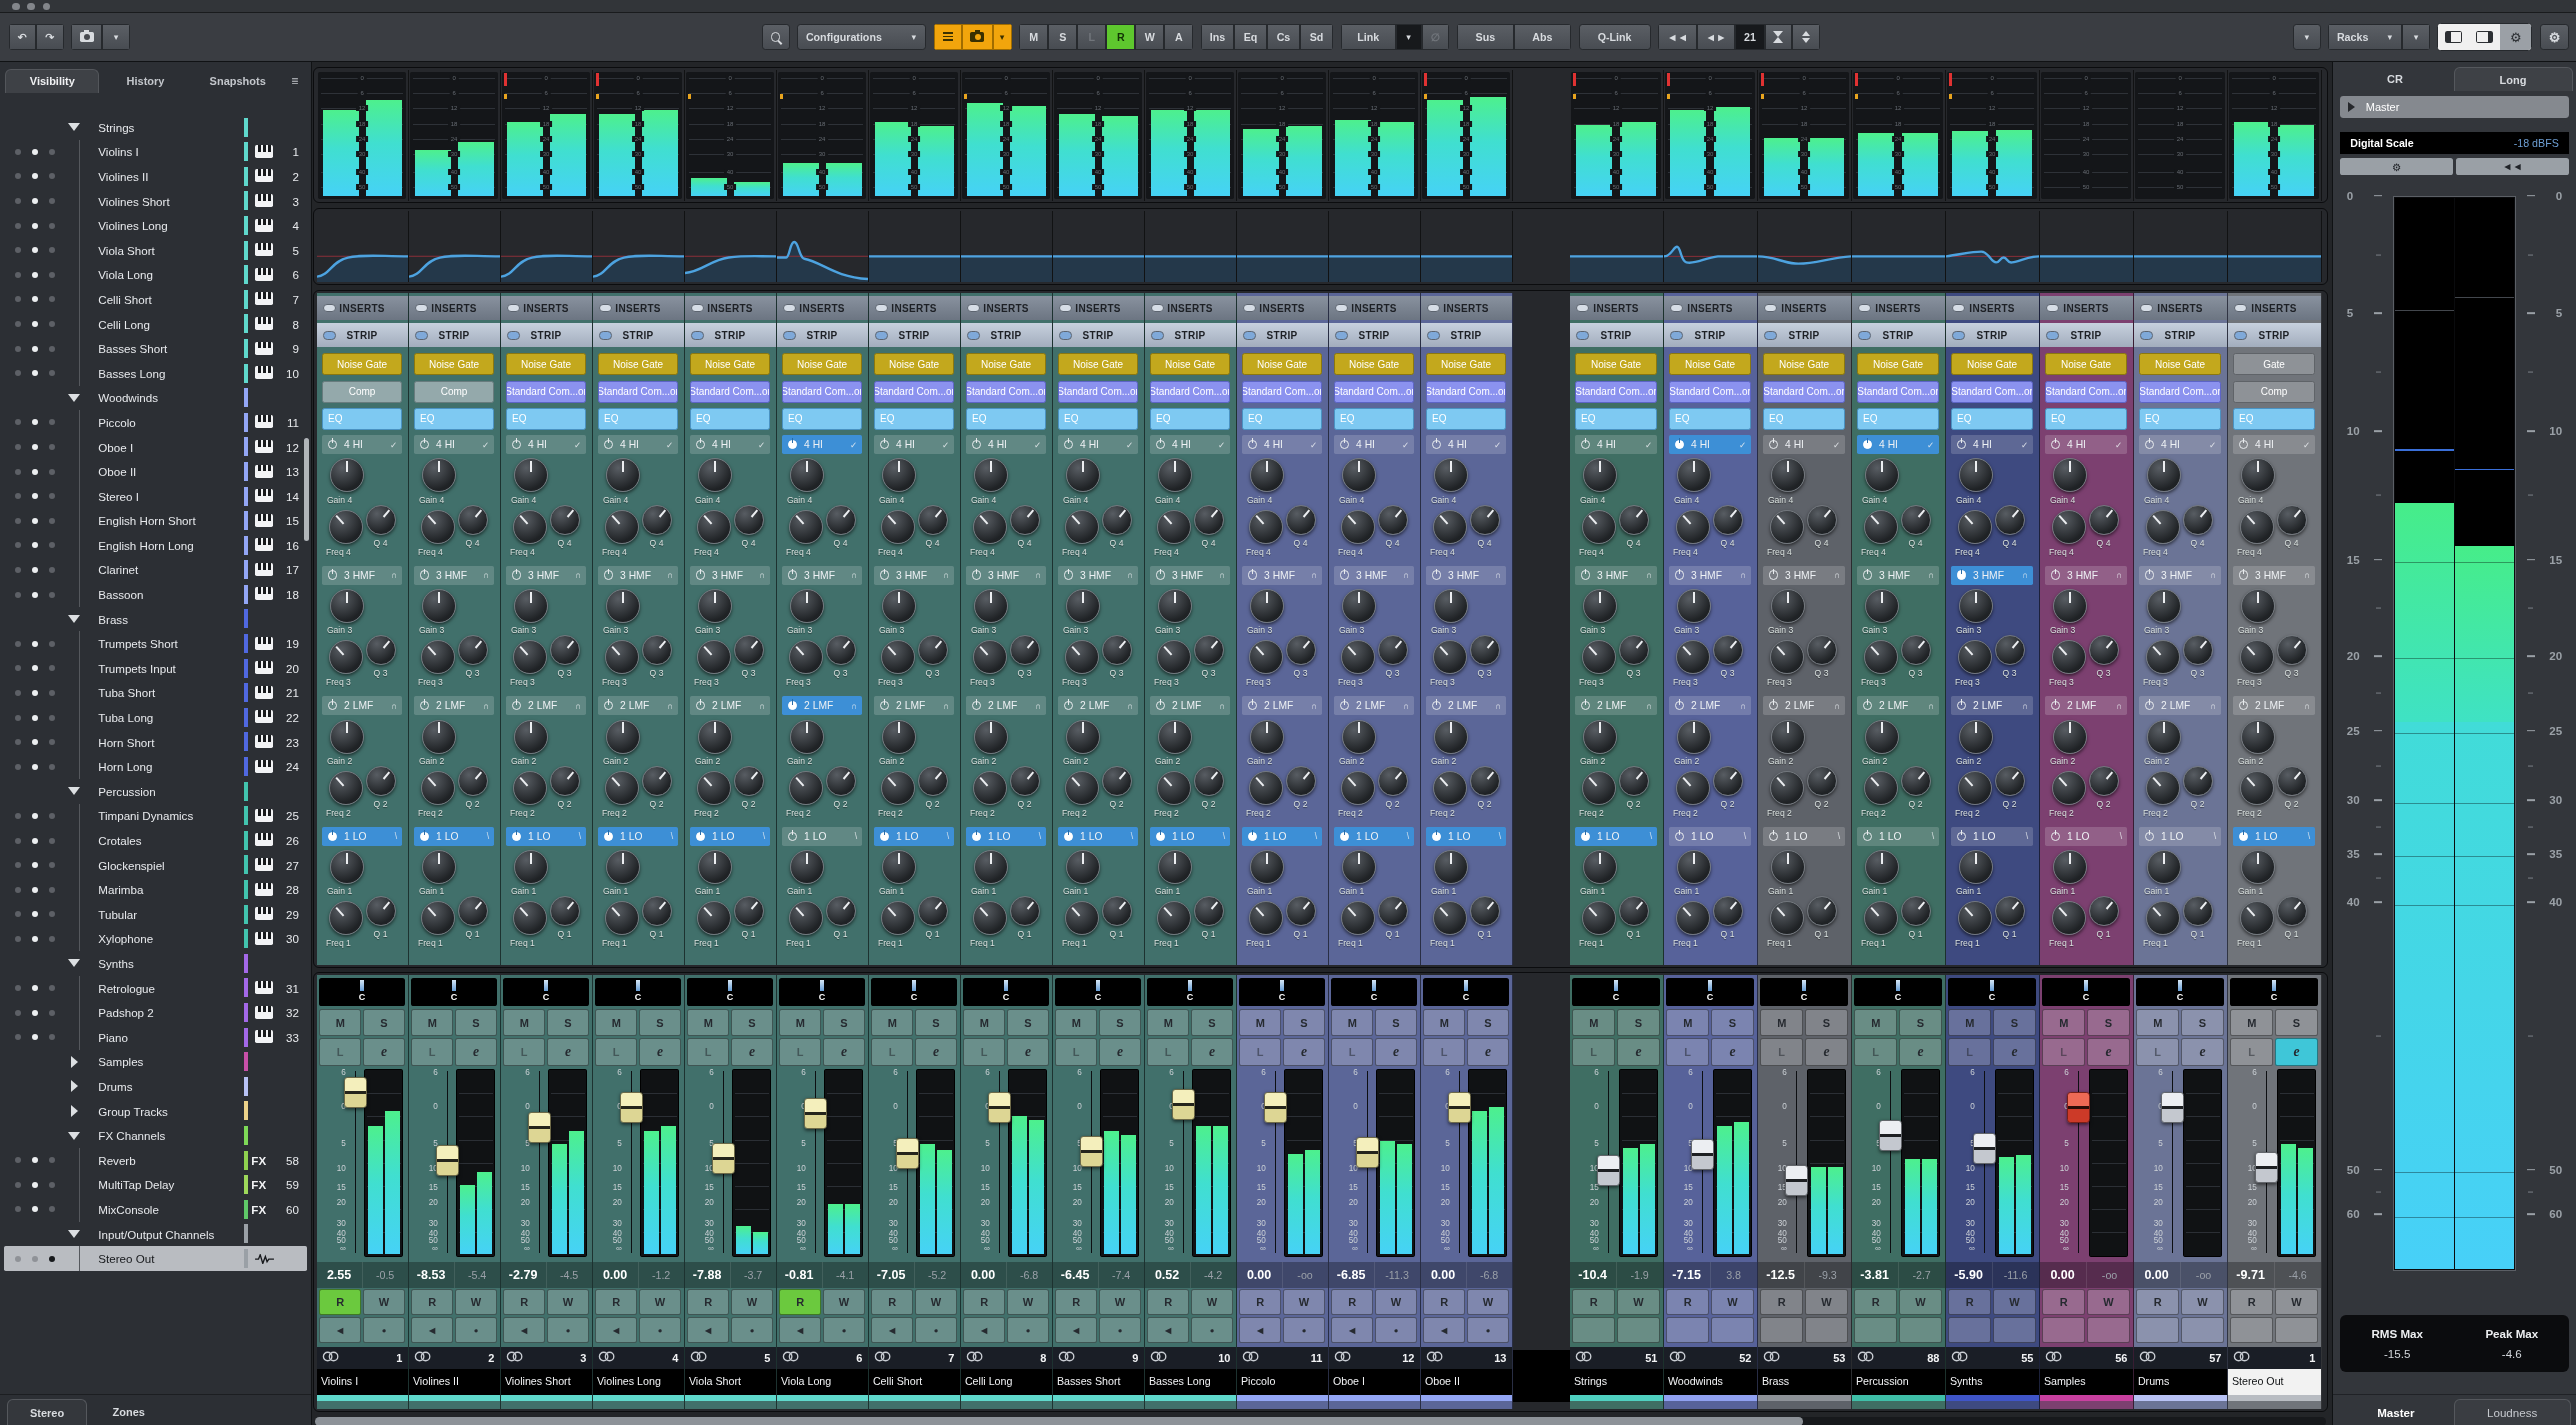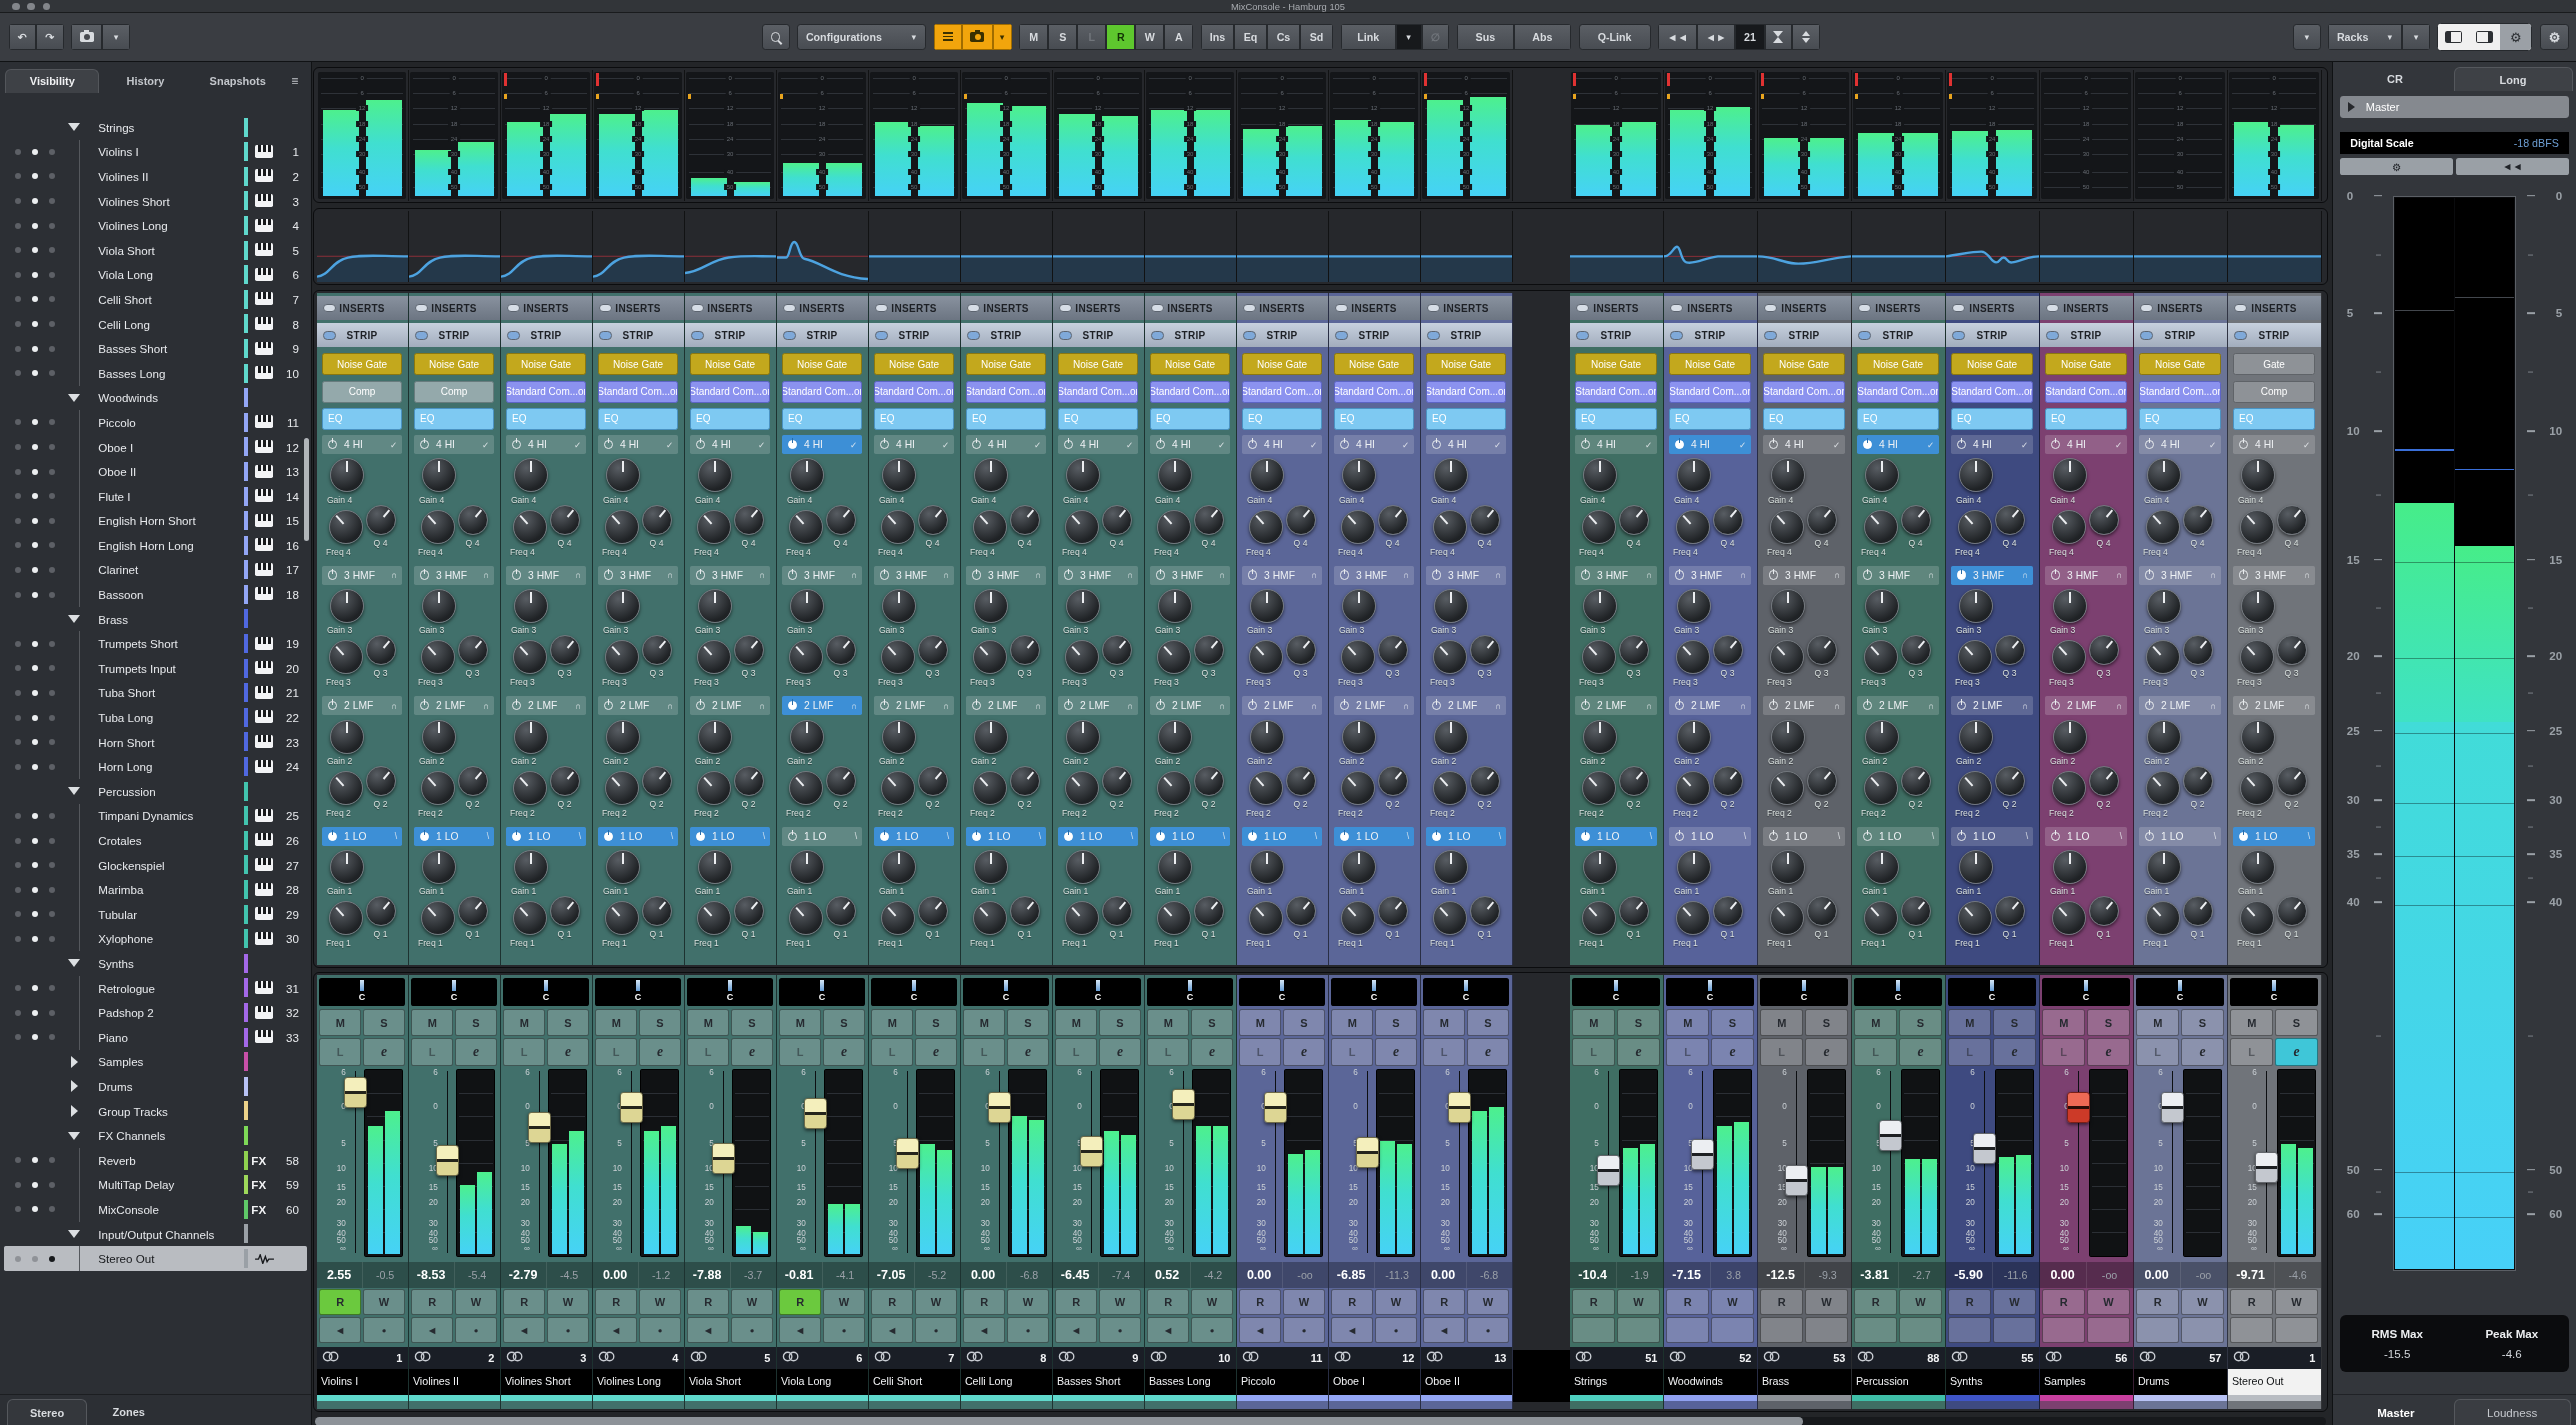--- a/index.html
+++ b/index.html
@@ -188,21 +188,20 @@
 </style>
 </head>
 <body>
 
 <div class="titlebar">
   <div class="traffic">
     <span class="tl"></span>
     <span class="tl"></span>
     <span class="tl"></span>
   </div>
-  <div class="wtitle">MixConsole - Hamburg 105</div>
 </div>
 
 <div class="toolbar">
   <div class="tbc" id="tb-left">
     <div class="tgrp">
       <div class="tbtn">↶</div>
       <div class="tbtn">↷</div>
     </div>
     <div class="tgrp">
       <div class="tbtn">
@@ -477,21 +476,21 @@
         <span class="piano"></span>
         <span class="sb-num">13</span>
       </div>
       <div class="sb-row">
         <span class="dots">
           <i class="d"></i>
           <i class="d on"></i>
           <i class="d"></i>
         </span>
         <span class="guide"></span>
-        <span class="sb-label">Flute I</span>
+        <span class="sb-label">Stereo I</span>
         <span class="cchip" style="background: rgb(147, 166, 245);"></span>
         <span class="piano"></span>
         <span class="sb-num">14</span>
       </div>
       <div class="sb-row">
         <span class="dots">
           <i class="d"></i>
           <i class="d on"></i>
           <i class="d"></i>
         </span>

